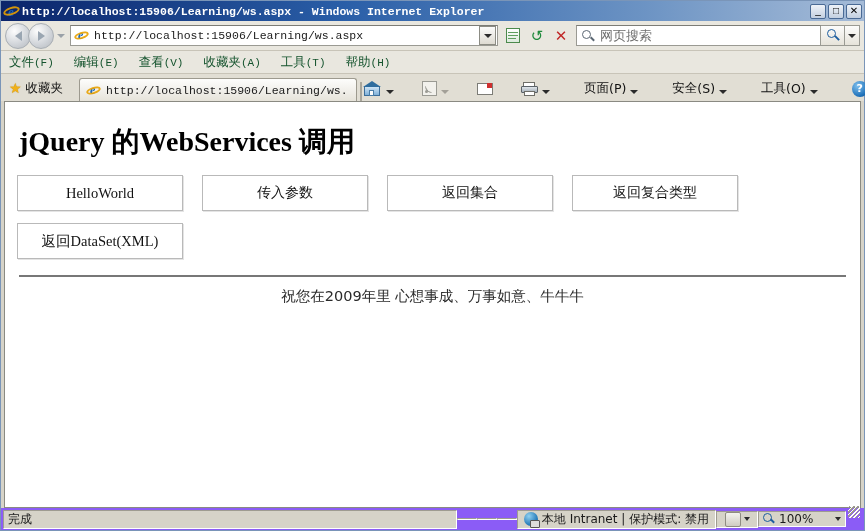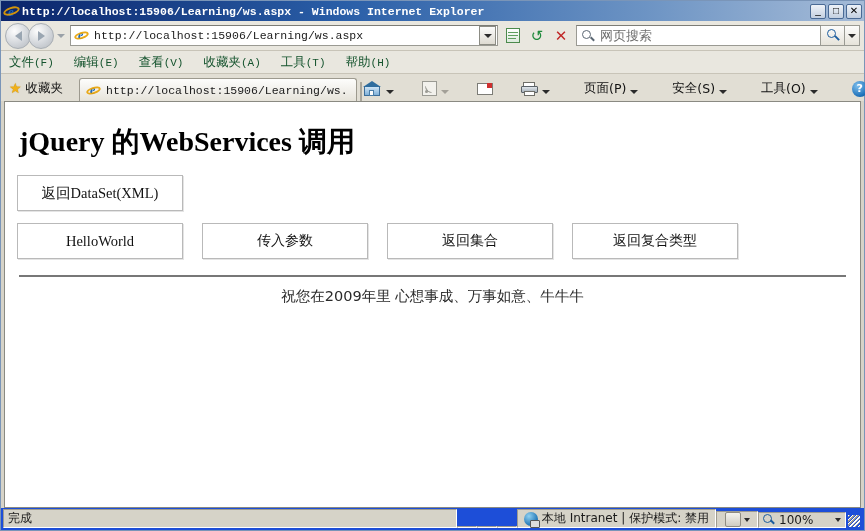--- a/index.html
+++ b/index.html
@@ -327,23 +327,23 @@
   .footer-msg {
     text-align: center;
     font-family: "DejaVu Sans", sans-serif;
     font-size: 14.5px;
     color: #2a2a2a;
     margin-top: 10px;
   }
   
   .statusbar {
     height: 22px; min-height: 22px;
-    background: #1d4ed8;
-    display: flex;
-    align-items: flex-end;
+    background: #8b5cf6;
+    display: flex;
+    align-items: center;
     padding: 2px 2px 2px 2px;
     box-sizing: border-box;
   }
   .st-panel {
     border: 1px solid #ffffff;
     border-top-color: #9e9b90;
     border-left-color: #9e9b90;
     background: #d6d3c8;
     display: flex;
     align-items: center;
@@ -577,28 +577,28 @@
       </div>
       <span class="chev">»</span>
     </div>
   </div>
 
   <div class="content-wrap">
     <div class="content">
       <h1 class="page-h1">jQuery 的WebServices 调用</h1>
 
       <div class="btnrow">
-        <div class="webbtn" style="width:166px;">返回DataSet(XML)</div>
-      </div>
-
-      <div class="btnrow">
         <div class="webbtn" style="width:166px;">HelloWorld</div>
         <div class="webbtn cn" style="width:166px;">传入参数</div>
         <div class="webbtn cn" style="width:166px;">返回集合</div>
         <div class="webbtn cn" style="width:166px;">返回复合类型</div>
+      </div>
+
+      <div class="btnrow">
+        <div class="webbtn" style="width:166px;">返回DataSet(XML)</div>
       </div>
 
       <div class="hr"></div>
       <div class="footer-msg">祝您在2009年里 心想事成、万事如意、牛牛牛</div>
     </div>
   </div>
 
   <div class="statusbar">
     <div class="st-panel st-grow">
       <span>完成</span>

